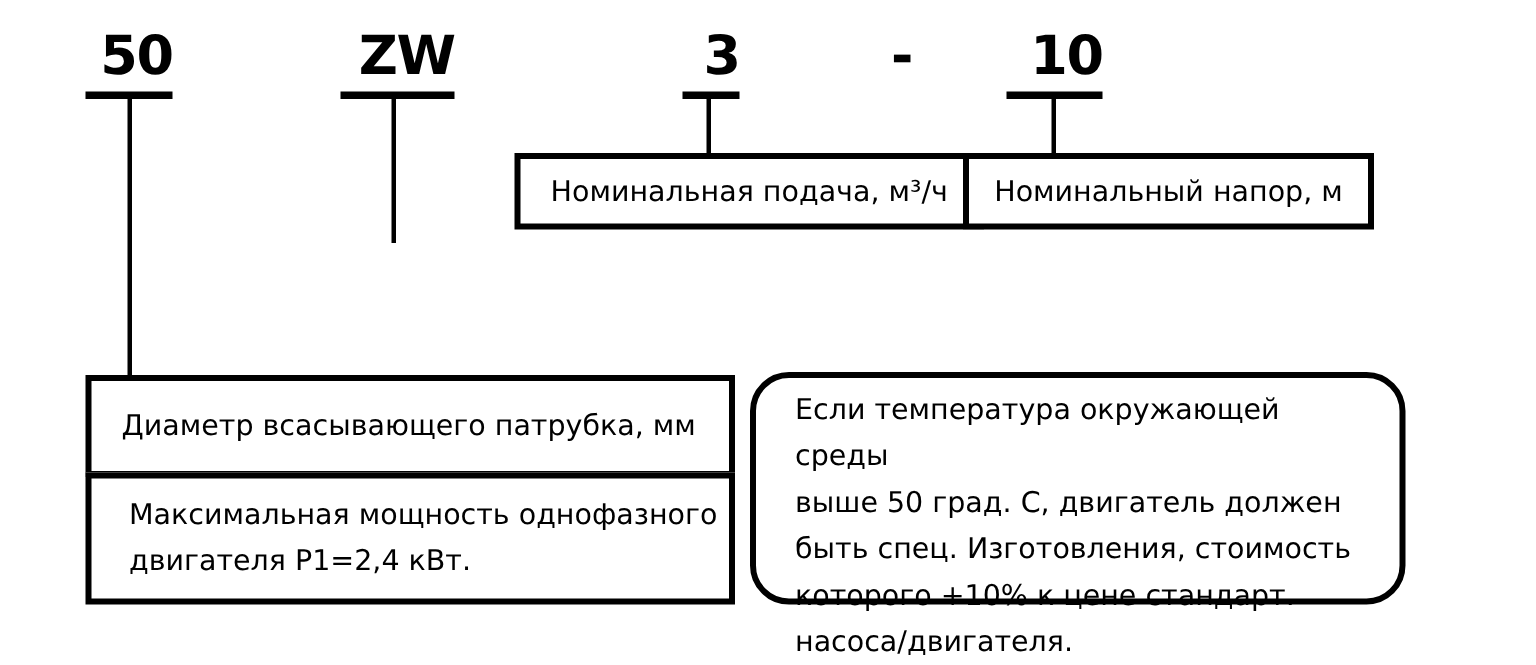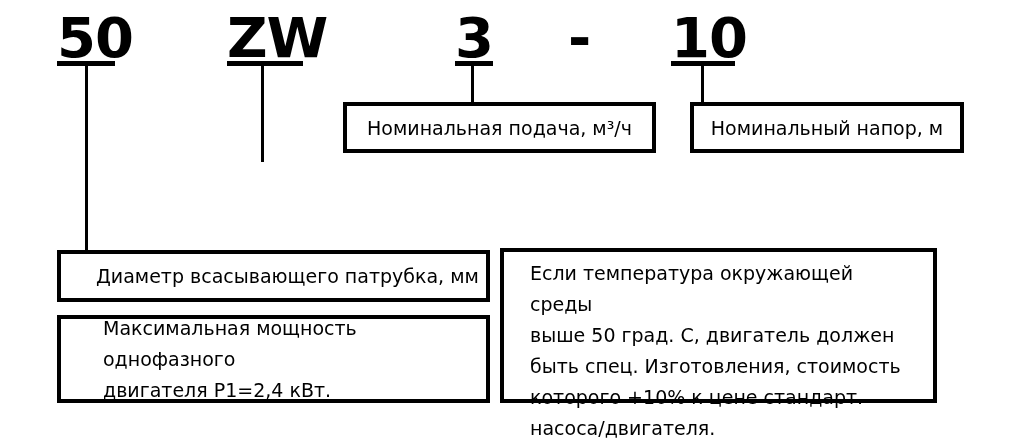--- a/index.html
+++ b/index.html
@@ -12,24 +12,24 @@
     width: 1024px;
     height: 443px;
     background: #ffffff;
     font-family: "DejaVu Sans", sans-serif;
     color: #000000;
     overflow: hidden;
   }
   .code-part {
     position: absolute;
     top: 14px;
-    font-size: 56px;
+    font-size: 36px;
     font-weight: bold;
     line-height: 48px;
-    text-align: left;
+    text-align: right;
     letter-spacing: -1px;
   }
   .underline-bar {
     position: absolute;
     top: 61px;
     height: 5px;
     background: #000000;
   }
   .connector {
     position: absolute;
@@ -72,35 +72,35 @@
 
   <div class="connector" style="left:85px; top:66px; height:184px;"></div>
   <div class="connector" style="left:261px; top:66px; height:96px;"></div>
   <div class="connector" style="left:471px; top:66px; height:36px;"></div>
   <div class="connector" style="left:701px; top:66px; height:36px;"></div>
 
   <div class="box center-text" style="left:343px; top:102px; width:313px; height:51px;">
     <span>Номинальная подача, м³/ч</span>
   </div>
 
-  <div class="box center-text" style="left:690px; top:102px; width:274px; height:51px;">
+  <div class="box center-text" style="left:642px; top:102px; width:274px; height:51px;">
     <span>Номинальный напор, м</span>
   </div>
 
 
-  <div class="box" style="left:57px; top:250px; width:433px; height:52px; padding-left:35px;">
+  <div class="box" style="left:57px; top:250px; width:433px; height:68px; padding-left:20px;">
     <span>Диаметр всасывающего патрубка, мм</span>
   </div>
 
-  <div class="box" style="left:57px; top:315px; width:433px; height:88px; padding-left:42px; line-height:31px;">
+  <div class="box" style="left:57px; top:315px; width:433px; height:88px; padding-left:25px; line-height:31px;">
     <span class="multiline">Максимальная мощность однофазного
 двигателя Р1=2,4 кВт.</span>
   </div>
 
-  <div class="box" style="left:500px; top:248px; width:437px; height:155px; padding:6px 12px 6px 26px; line-height:31px; justify-content:flex-start;">
+  <div class="box" style="left:500px; top:248px; width:437px; height:155px; padding:6px 12px 6px 26px; line-height:31px; justify-content:flex-start;border-radius:26px;">
     <span class="multiline">Если температура окружающей среды
 выше 50 град. С, двигатель должен
 быть спец. Изготовления, стоимость
 которого +10% к цене стандарт.
 насоса/двигателя.</span>
   </div>
 
 </div>
 
 </body></html>

